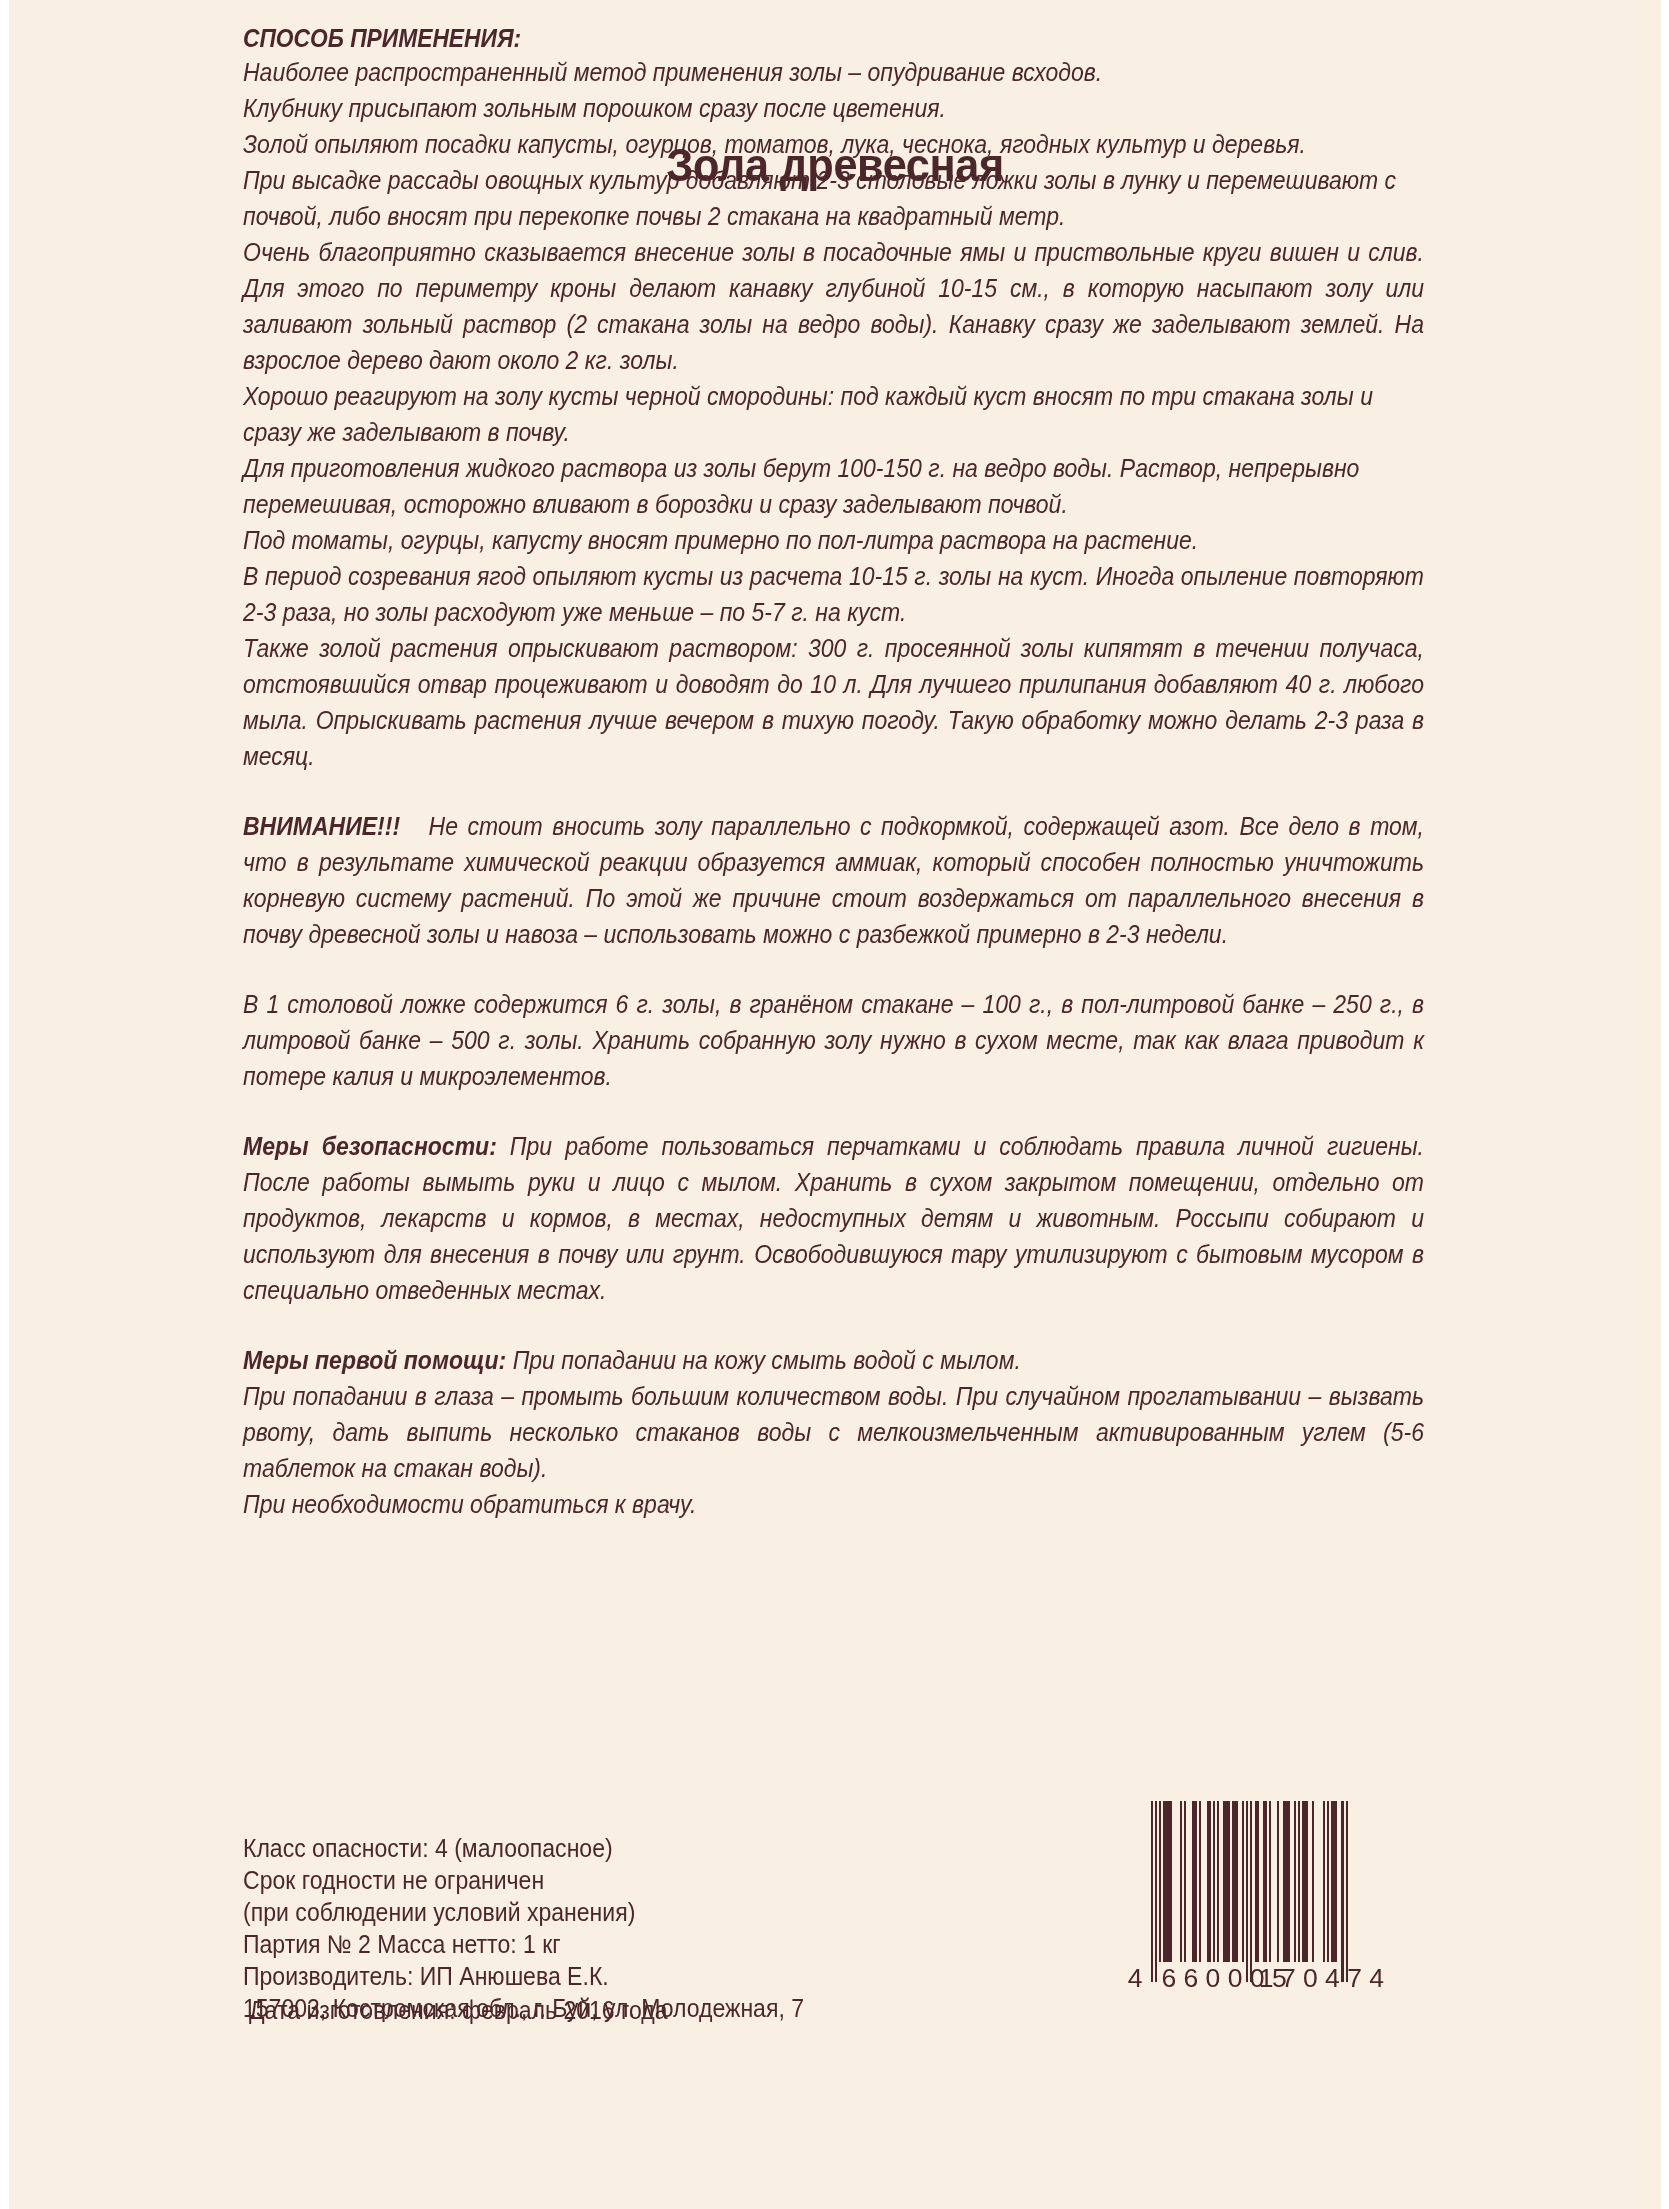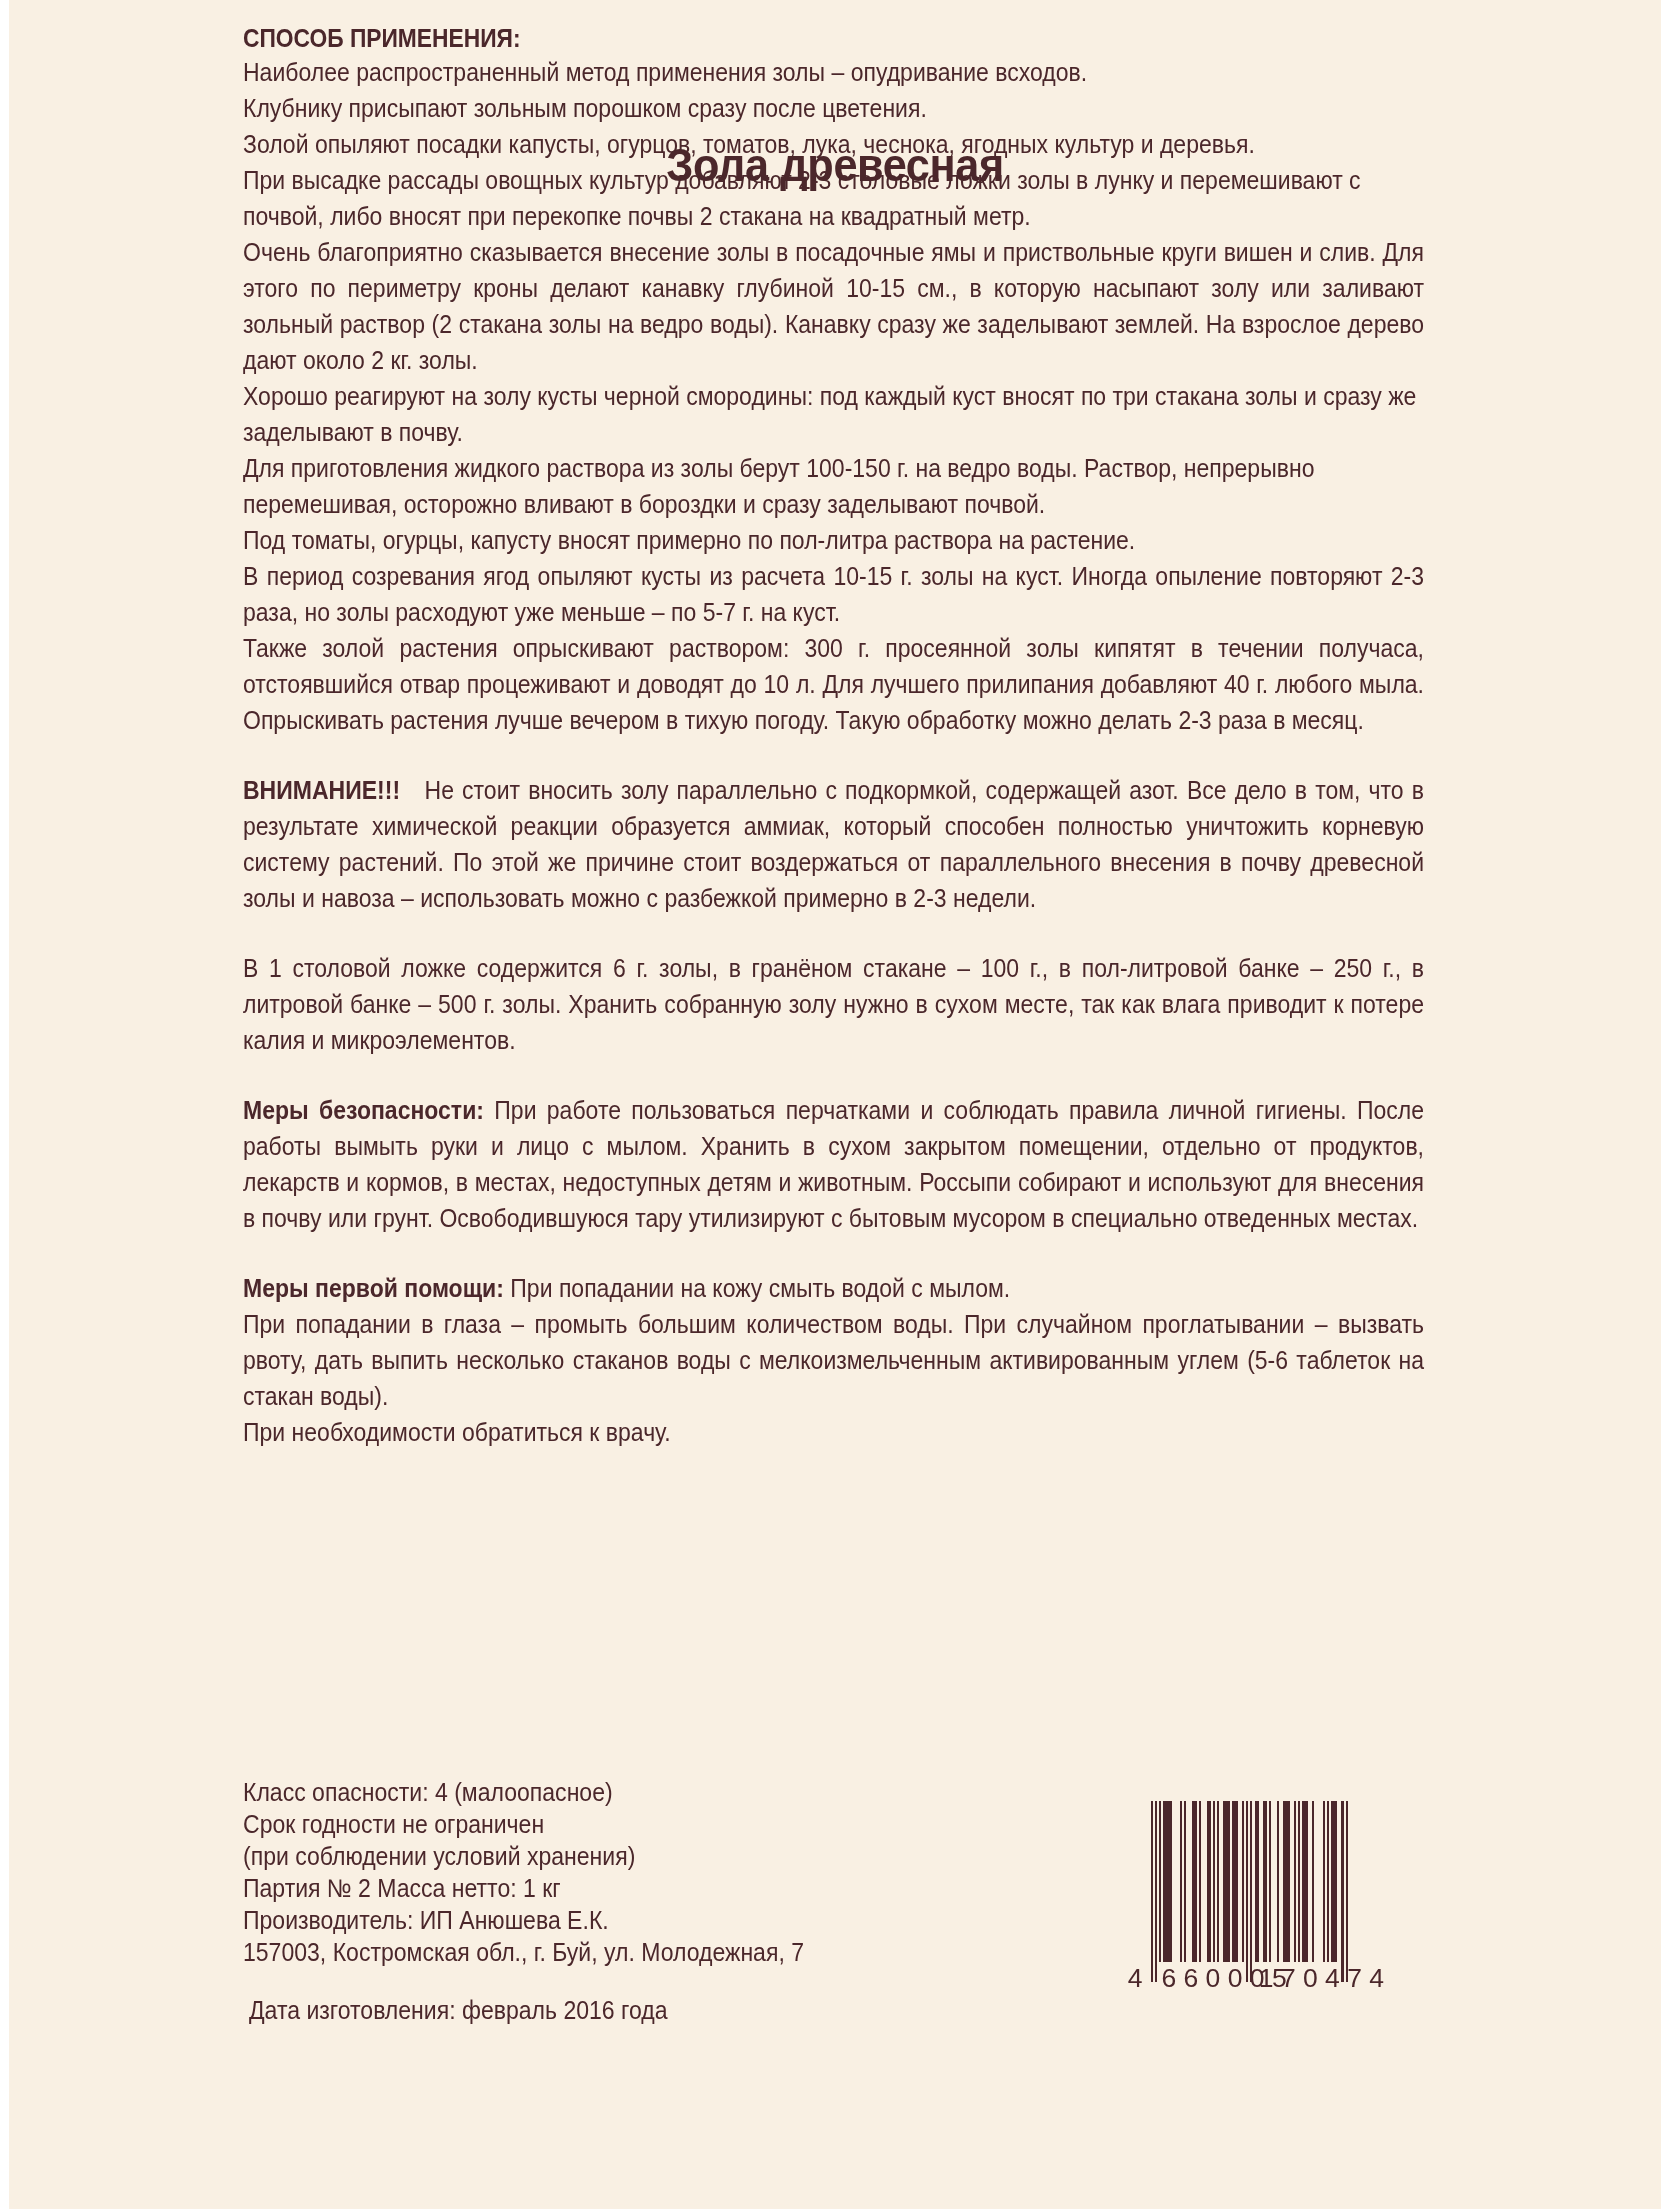--- a/index.html
+++ b/index.html
@@ -21,20 +21,21 @@
     width: 1652px;
     height: 2210px;
     background: #f9f0e3;
     box-sizing: border-box;
   }
   .content {
     position: absolute;
     left: 234px;
     top: 0;
     width: 1182px;
+    font-style: italic;
   }
   .title {
     text-align: center;
     font-size: 47px;
     font-weight: bold;
     color: #4b272b;
     margin: 0;
     padding-top: 137px;
     letter-spacing: -0.4px;
     transform: scaleX(0.92);
@@ -65,21 +66,21 @@
     text-align: left;
   }
   .para b {
     font-weight: bold;
   }
   .gap-lg { height: 34px; }
 
   .footer-block {
     position: absolute;
     left: 234px;
-    top: 1776px;
+    top: 1832px;
     width: 794px;
   }
   .foot-line {
     font-size: 25.6px;
     line-height: 32px;
     color: #4b272b;
     white-space: nowrap;
     transform: scaleX(0.9);
     transform-origin: left center;
   }

